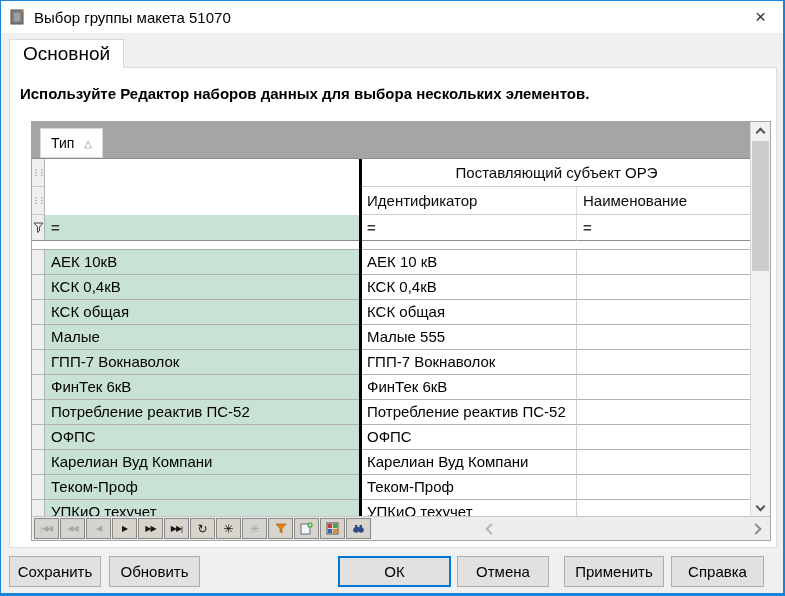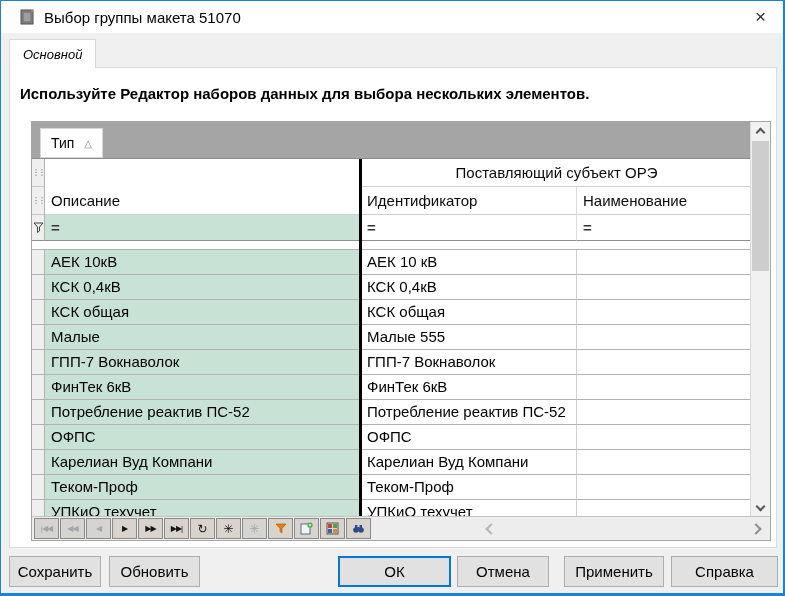--- a/index.html
+++ b/index.html
@@ -4,27 +4,27 @@
 <style>
   * { margin:0; padding:0; box-sizing:border-box; }
   body { background:#ffffff; font-family:"Liberation Sans", sans-serif; }
   .win {
     position:relative; width:785px; height:596px; background:#f0f0f0;
     border:1px solid #1883d7; border-bottom-width:3px; border-right-width:2px;
     overflow:hidden; color:#000;
   }
   
   .titlebar { position:absolute; top:0; left:0; right:0; height:32px; background:#fff;
-    display:flex; align-items:center; padding-left:18px; }
+    display:flex; align-items:center; padding-left:8px; }
   .title-icon { width:16px; height:16px; margin-right:9px; flex:0 0 auto; }
   .title-text { font-size:15px; color:#000; }
   .close-btn { position:absolute; top:0; right:0; width:45px; height:31px;
     display:flex; align-items:center; justify-content:center; font-size:19px; color:#333; cursor:default; }
   
-  .tab { position:absolute; font-size:13px; display:flex; align-items:center; padding:13px 13px;font-style:italic; }
+  .tab { position:absolute; font-size:19px; display:flex; align-items:center; padding:13px 13px; }
   .tab-active { left:8px; top:38px; height:29px; background:#fff; border:1px solid #d9d9d9; border-bottom:none; z-index:3; }
   .tab-inactive { left:97px; top:40px; height:38px; background:#f0f0f0; border:1px solid #d9d9d9; border-bottom:none; color:#222;margin-top:32px; }
   .tab-panel { position:absolute; left:8px; top:66px; width:768px; height:481px; background:#fff; border:1px solid #dcdcdc; z-index:2; }
   .instruction { position:absolute; left:10px; top:17px; font-size:15px; font-weight:bold; color:#000; }
   
   .grid { position:absolute; left:21px; top:53px; width:740px; height:420px; background:#fff; border:1px solid #a6a6a6; }
   .group-panel { position:absolute; left:0; top:0; width:718px; height:37px; background:#a5a5a5; border-bottom:1px solid #8c8c8c; }
   .group-chip { position:absolute; left:8px; top:6px; height:30px; background:#fff; border:1px solid #d6d6d6;
     display:flex; align-items:center; padding:0 10px; font-size:14px; gap:10px; }
   .chip-sort { font-size:10px; color:#8a8a8a; }
@@ -108,21 +108,20 @@
         <div class="hcell ind">
             <span class="dots">⋮⋮</span>
           </div>
         <div class="hcell band-cell" style="left:330px;width:389px;">Поставляющий субъект ОРЭ</div>
       </div>
 
       <div class="hdr-row" style="top:65px;height:28px;">
         <div class="hcell ind">
             <span class="dots">⋮⋮</span>
           </div>
-        <div class="hcell c1 col-cell">Описание</div>
         <div class="hcell c2 col-cell">Идентификатор</div>
         <div class="hcell c3 col-cell">Наименование</div>
       </div>
 
       <div class="hdr-row" style="top:93px;height:26px;">
         <div class="hcell ind" style="border-bottom:1px solid #8e8e8e;">
           <svg width="11" height="11" viewBox="0 0 11 11">
             <path d="M1 1h9L6.5 5v4L4.5 10.5V5z" fill="none" stroke="#444" stroke-width="1"></path>
           </svg>
         </div>
@@ -258,14 +257,14 @@
         <span class="hchev right"></span>
       </div>
     </div>
   </div>
 
   <div class="fbtn" style="left:108px; width:91px;">Обновить</div>
   <div class="fbtn" style="left:8px; width:92px;">Сохранить</div>
   <div class="fbtn" style="left:456px; width:92px;">Отмена</div>
   <div class="fbtn default" style="left:337px; width:113px;">ОК</div>
   <div class="fbtn" style="left:563px; width:100px;">Применить</div>
-  <div class="fbtn" style="left:670px; width:107px;">Справка</div>
+  <div class="fbtn" style="left:670px; width:93px;">Справка</div>
 </div>
 
 </body></html>

